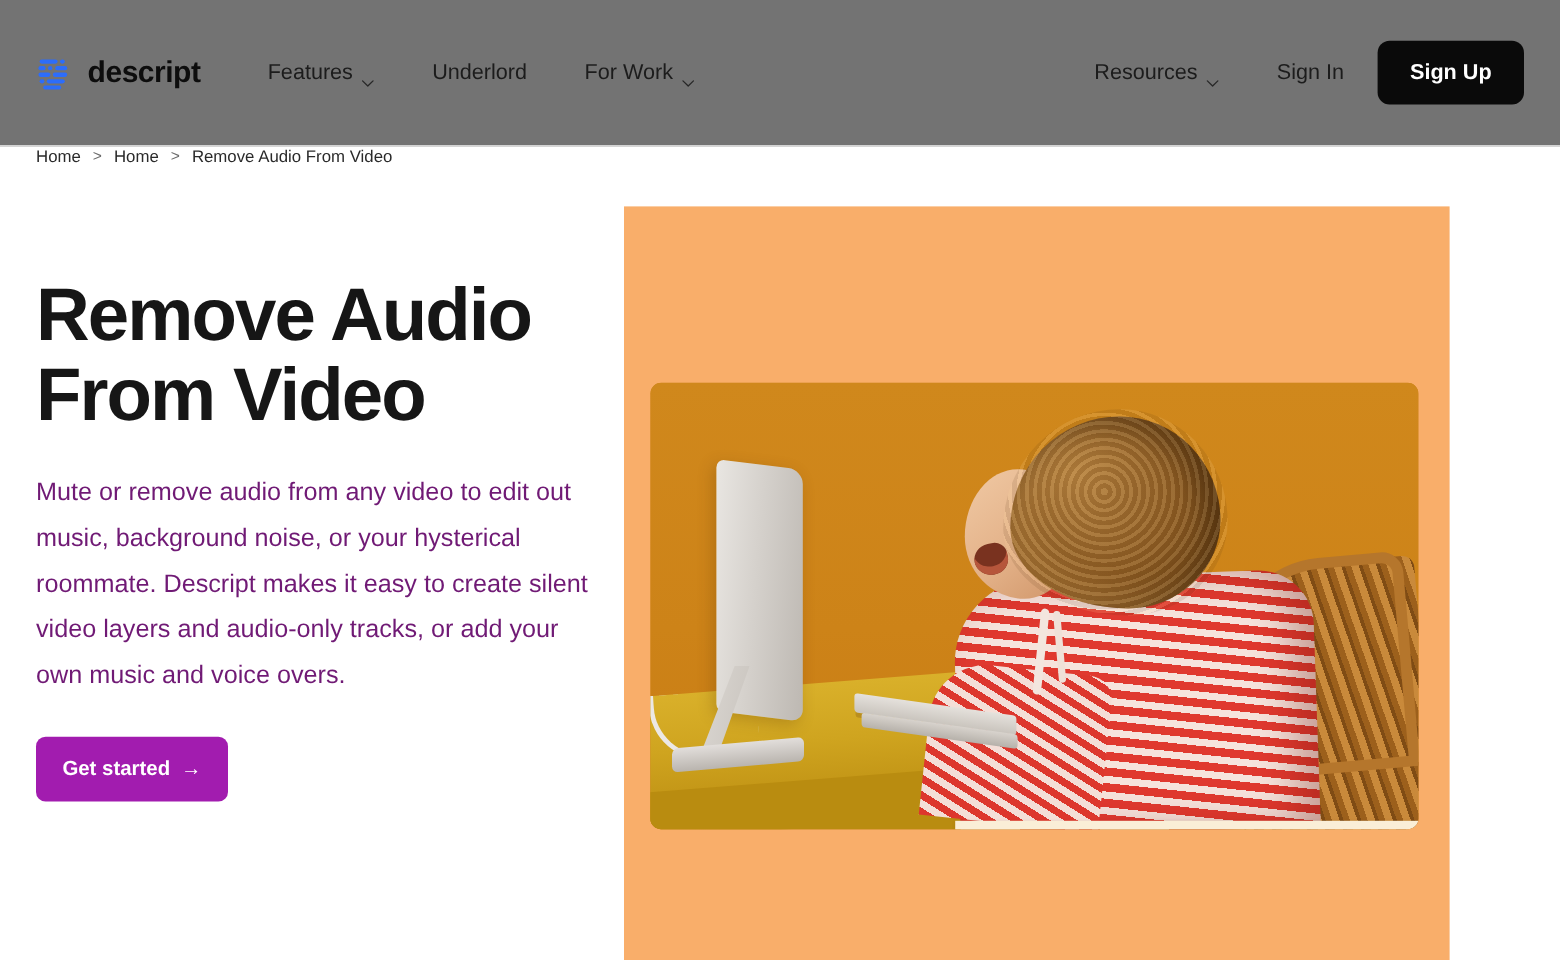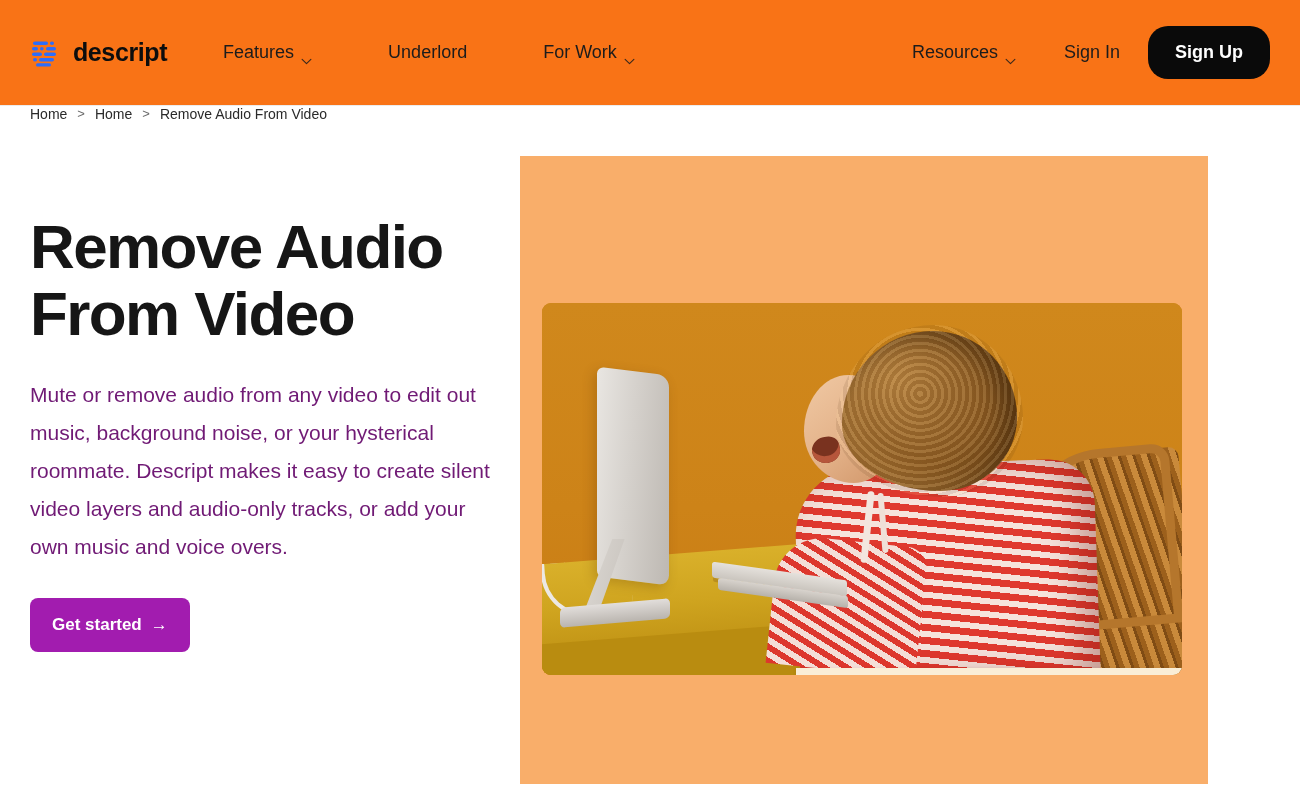--- a/index.html
+++ b/index.html
@@ -9,22 +9,22 @@
     height: 800px;
     overflow: hidden;
     background: #ffffff;
     font-family: "Liberation Sans", sans-serif;
     -webkit-font-smoothing: antialiased;
   }
 
   
   .header {
     position: relative;
-    height: 106px;
-    background: #f97316;
+    height: 122px;
+    background: #737373;
     border-bottom: 1px solid #ececec;
     display: flex;
     align-items: center;
     padding: 12px 30px;
   }
   .brand {
     display: flex;
     align-items: center;
     gap: 13px;
     margin-right: 32px;
@@ -32,21 +32,21 @@
   }
   .brand-mark { width: 30px; height: 30px; display: block; flex: none; }
   .brand-name {
     font-size: 25px;
     font-weight: 700;
     color: #0d0d0d;
     letter-spacing: -0.4px;
     line-height: 1;
   }
 
-  .nav-left { display: flex; align-items: flex-start; gap: 28px; }
+  .nav-left { display: flex; align-items: flex-start; }
   .nav-right { display: flex; align-items: center; margin-left: auto; }
 
   .nav-item {
     display: flex;
     align-items: center;
     gap: 7px;
     padding: 10px 24px;
     font-size: 18px;
     color: #1c1c1c;
     text-decoration: none;
@@ -55,21 +55,21 @@
   }
   .nav-item.signin { padding-right: 28px; }
   .chev { display: block; width: 11px; height: 7px; opacity: .85; }
 
   .signup-btn {
     background: #0a0a0a;
     color: #ffffff;
     font-size: 18px;
     font-weight: 700;
     border: none;
-    border-radius: 20px;
+    border-radius: 10px;
     padding: 16px 27px;
     cursor: pointer;
     font-family: inherit;
     white-space: nowrap;
   }
 
   
   .breadcrumb {
     height: 50px;
     display: flex;

